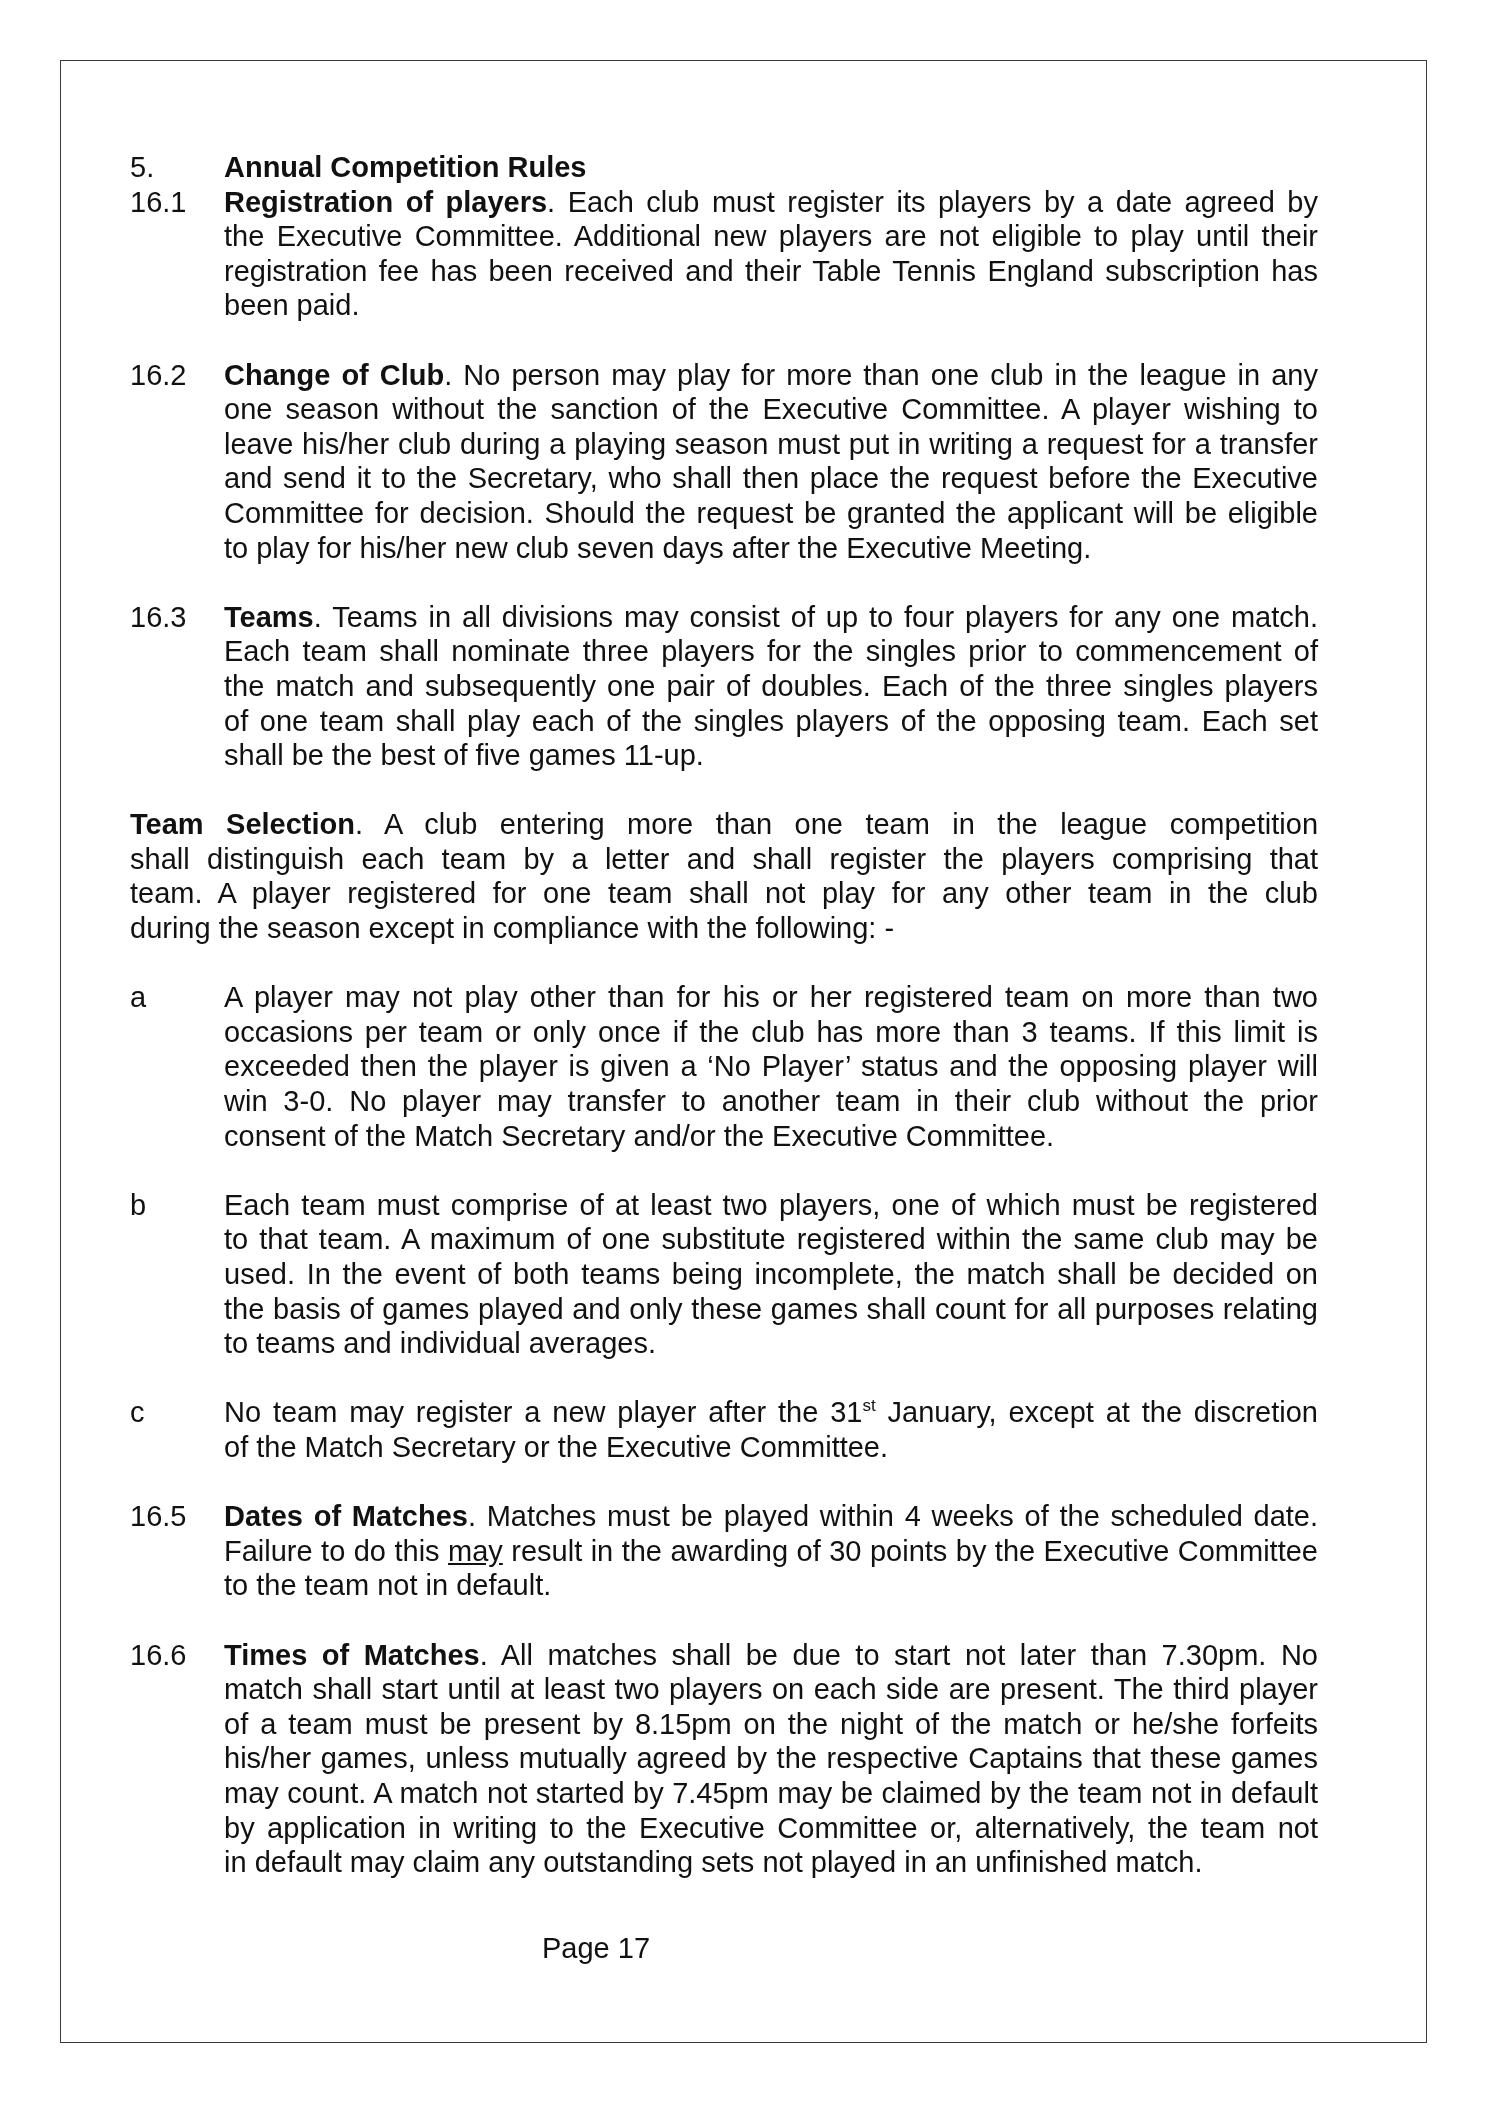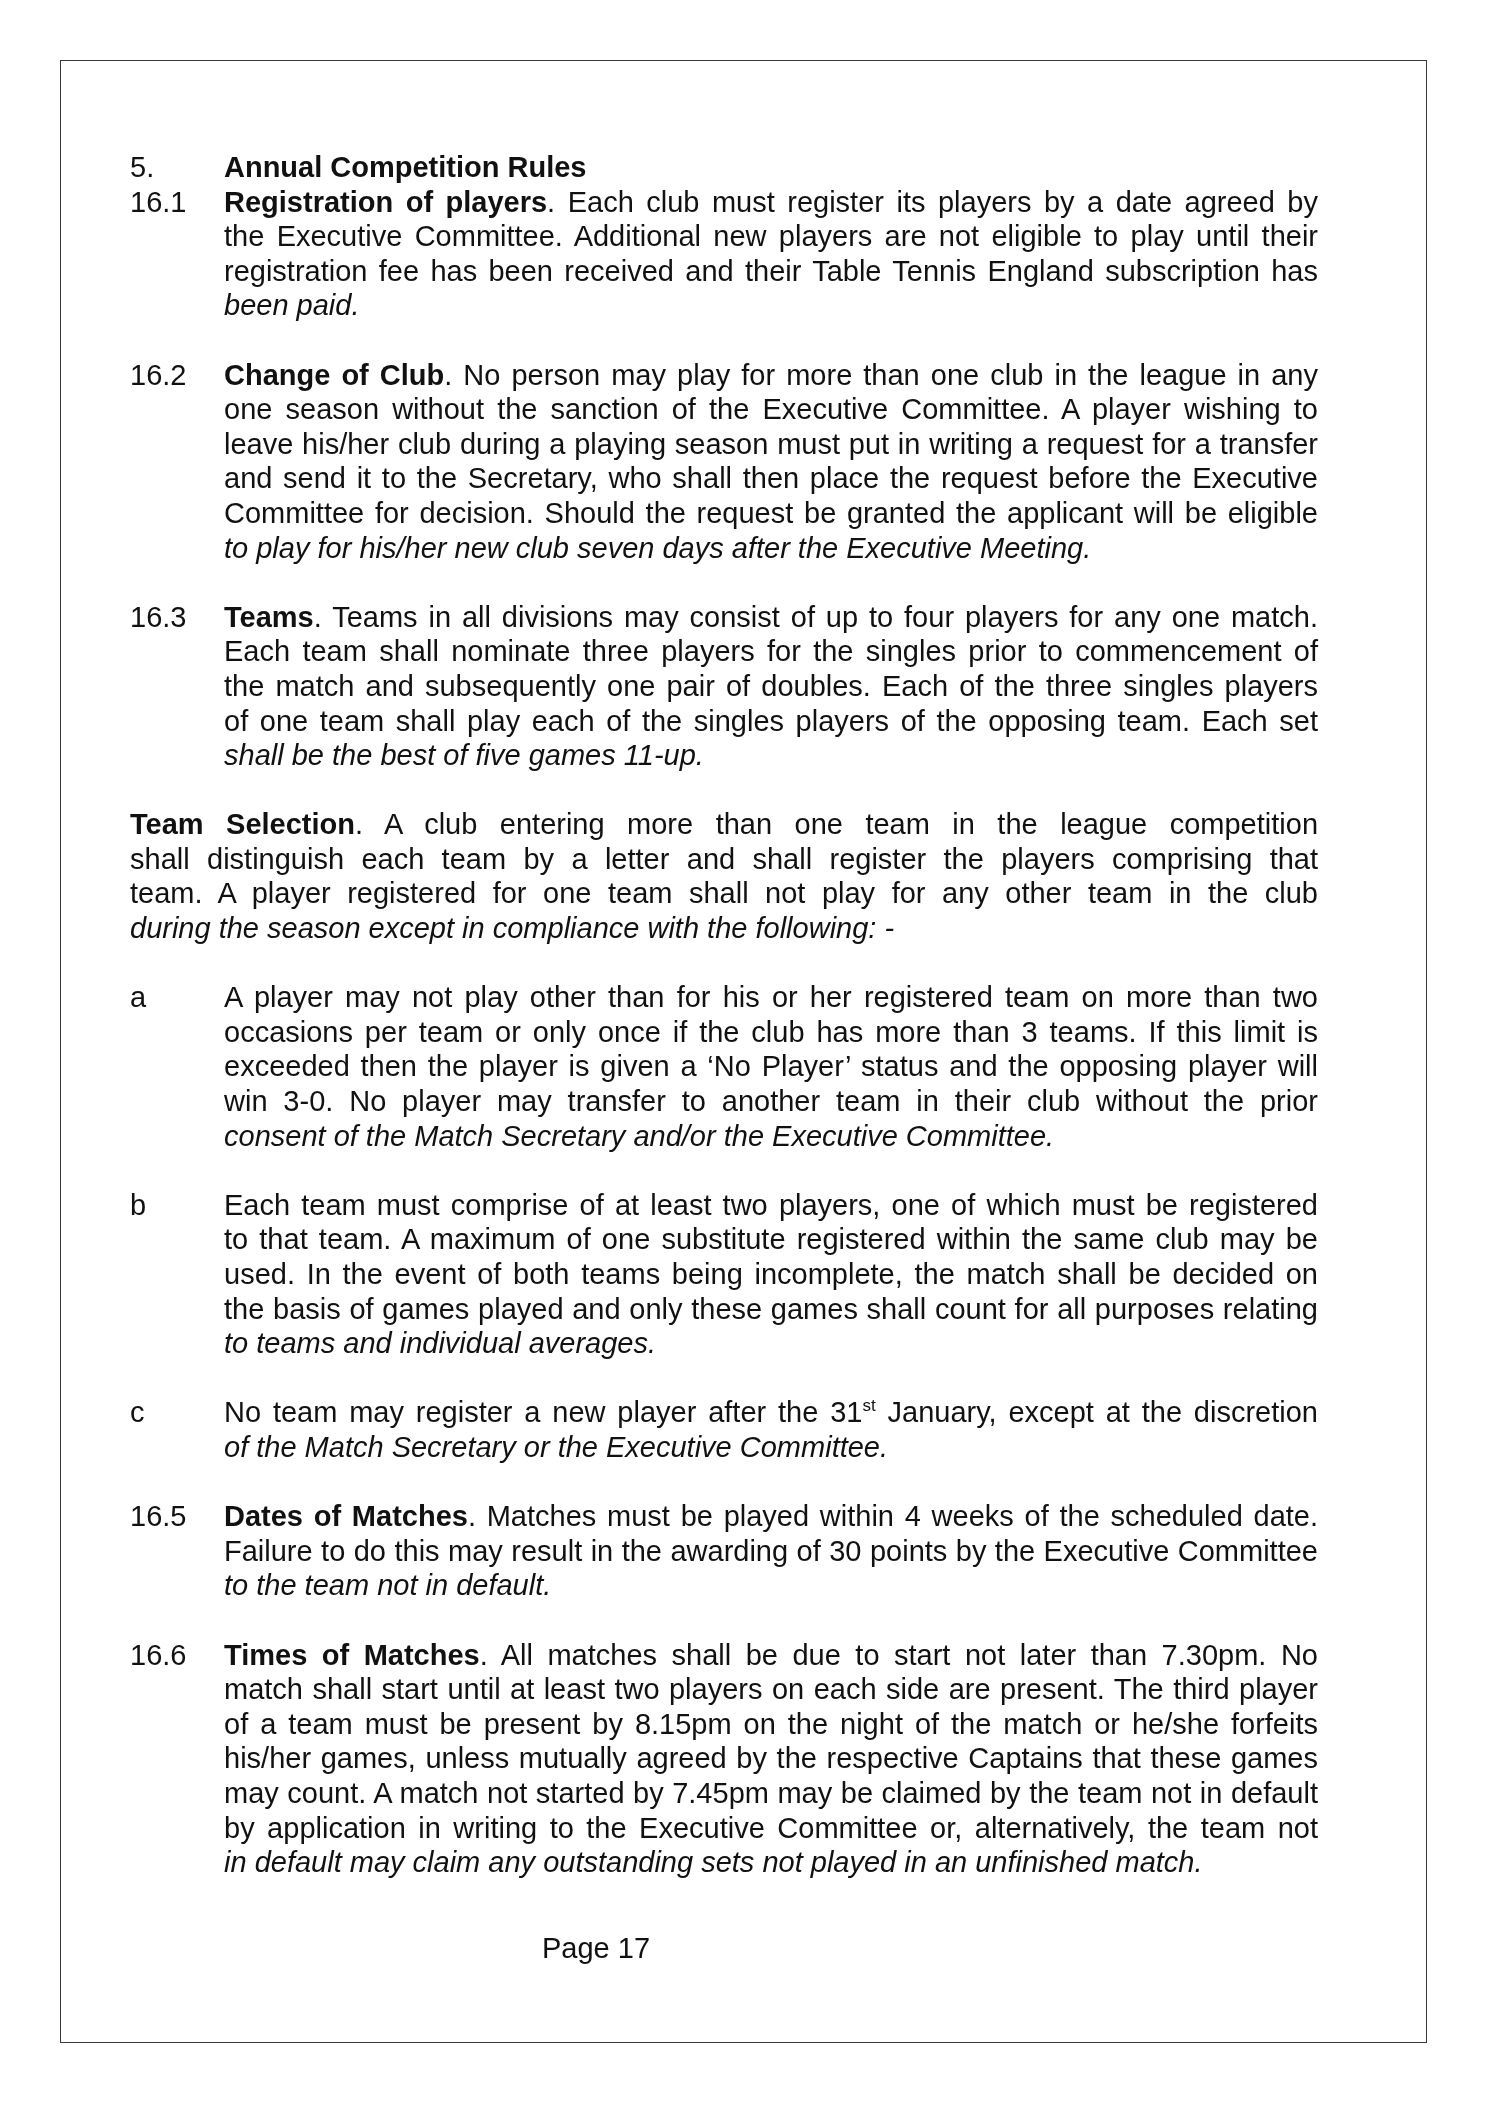--- a/index.html
+++ b/index.html
@@ -6,24 +6,24 @@
   body { width: 1488px; height: 2104px; position: relative; overflow: hidden;
          font-family: "Liberation Sans", sans-serif; color: #111111; }
   .page-frame { position: absolute; left: 60px; top: 60px; width: 1367px; height: 1983px;
                 border: 1.5px solid #3a3a3a; box-sizing: border-box; }
   .content { position: absolute; left: 130px; top: 150px; width: 1188px; }
   .para { display: flex; margin-bottom: 34.6px; }
   .para.heading-para { margin-bottom: 0; }
   .num { width: 94px; flex: 0 0 94px; font-size: 29px; line-height: 34.6px; }
   .body { flex: 1 1 auto; font-size: 29px; line-height: 34.6px; }
   .line { display: block; text-align: justify; text-align-last: justify; white-space: nowrap; height: 34.6px; }
-  .line.last { text-align: left; text-align-last: left; font-style: italic; }
+  .line.last { text-align: left; text-align-last: left; }
   .line span { white-space: pre; }
   .b { font-weight: bold; }
-  .u { }
+  .u { text-decoration: underline; }
   .sup { font-size: 17px; vertical-align: 11px; line-height: 0; }
   .page-number { position: absolute; left: 0; width: 1192px; top: 1931px; text-align: center;
                  font-size: 29px; line-height: 34px; }
 </style>
 </head>
 <body>
 
 <div class="page-frame"></div>
 
 <div class="content">

